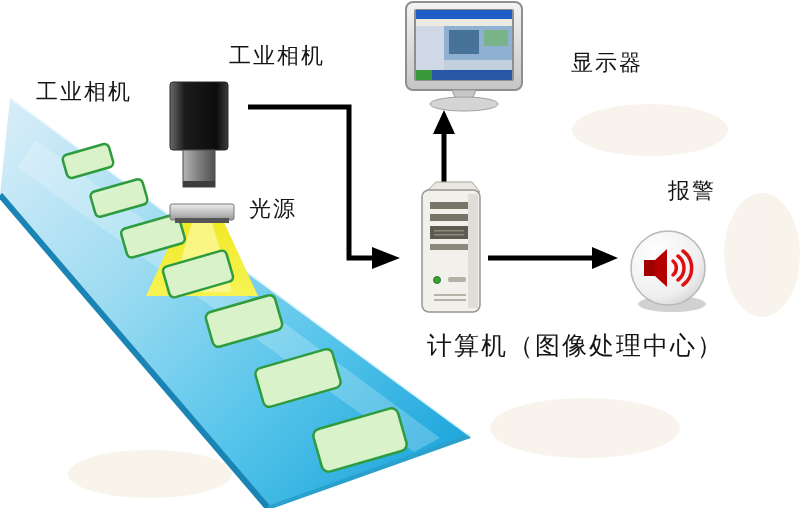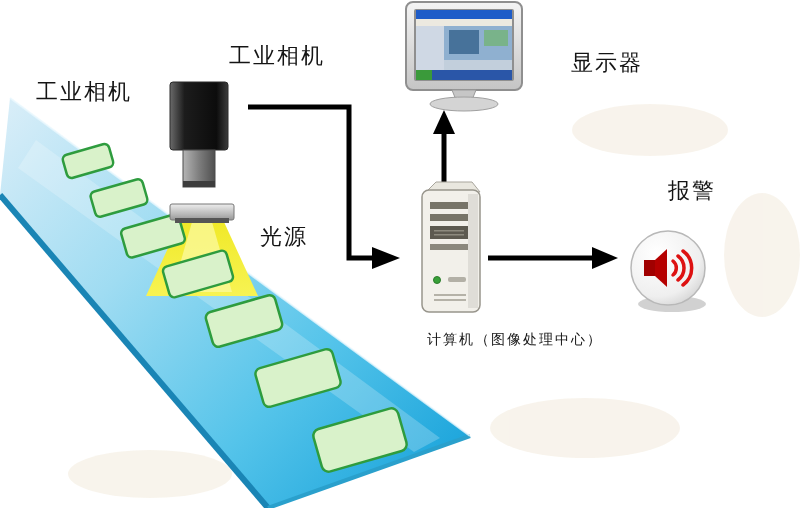--- a/index.html
+++ b/index.html
@@ -14,23 +14,23 @@
   .label{
     position:absolute;
     font-size:22px;
     color:#141414;
     letter-spacing:2px;
     white-space:nowrap;
     line-height:1.1;
   }
   .lbl-pending{left:36px;top:80px;}
   .lbl-camera{left:229px;top:44px;}
-  .lbl-light{left:260px;top:197px;margin-top:28px;}
+  .lbl-light{left:249px;top:197px;}
   .lbl-monitor{left:540px;top:51px;margin-left:31px;}
-  .lbl-computer{left:427px;top:332px;font-size:14px;}
+  .lbl-computer{left:427px;top:332px;font-size:25px;}
   .lbl-alarm{left:668px;top:179px;text-align:right;}
 </style>
 </head>
 <body>
 
 <div class="stage">
 
   <svg width="800" height="508" viewBox="0 0 800 508">
     <defs>
       <linearGradient id="beltGrad" gradientUnits="userSpaceOnUse" x1="12" y1="105" x2="420" y2="490">

